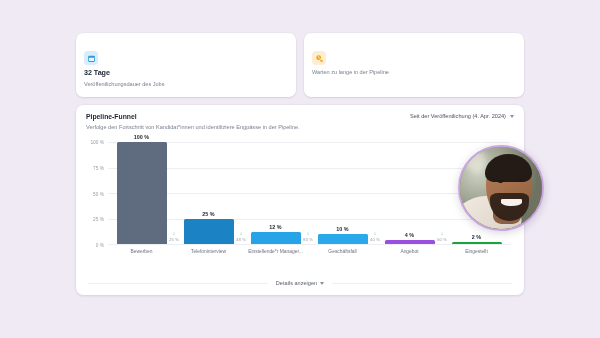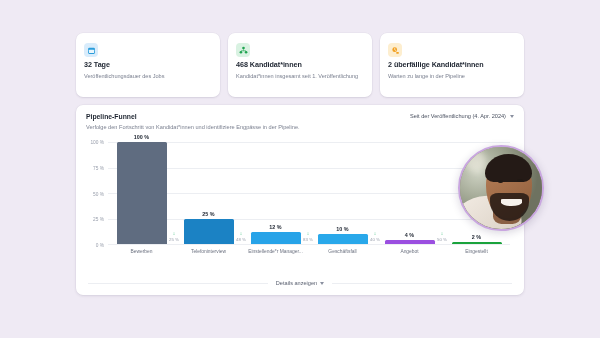--- a/index.html
+++ b/index.html
@@ -13,21 +13,21 @@
 
   
   .kpi-row {
     position: absolute; left: 76px; top: 33px;
     width: 448px; height: 64px;
     display: flex; gap: 8px;
   }
   .kpi-card {
     flex: 1 1 0; background: #ffffff; border-radius: 7px;
     box-shadow: 0 1px 2px rgba(30,20,60,.10), 0 0 0 .5px rgba(30,20,60,.04);
-    padding: 10px 8px 6px 8px;
+    padding: 18px 8px 6px 8px;
     display: flex; flex-direction: column; gap: 3px;
     overflow: hidden;
   }
   .kpi-ico {
     width: 14px; height: 14px; border-radius: 4px;
     display: flex; align-items: center; justify-content: center;
     flex: none;
   }
   .kpi-ico svg { display: block; }
   .kpi-ico.blue   { background: #d9ecfb; }
@@ -176,40 +176,27 @@
         <div class="kpi-ico blue">
           <svg width="9" height="9" viewBox="0 0 16 16">
             <rect x="2" y="3" width="12" height="11" rx="2" fill="#2a9ddb"></rect>
             <rect x="3.5" y="6.5" width="9" height="6" rx="1" fill="#eaf6fd"></rect>
           </svg>
         </div>
         <div class="kpi-value">32 Tage</div>
         <div class="kpi-sub">Veröffentlichungsdauer des Jobs</div>
       </div>
       <div class="kpi-card">
-        <div class="kpi-ico green">
-          <svg width="9" height="9" viewBox="0 0 16 16">
-            <circle cx="8" cy="3.6" r="2.3" fill="#1ea34f"></circle>
-            <circle cx="3.4" cy="11" r="2.3" fill="#1ea34f"></circle>
-            <circle cx="12.6" cy="11" r="2.3" fill="#1ea34f"></circle>
-            <path d="M8 6v2M3.6 8.6h8.8" stroke="#1ea34f" stroke-width="1.2"></path>
-          </svg>
-        </div>
-        <div class="kpi-value">468 Kandidat*innen</div>
-        <div class="kpi-sub">Kandidat*innen insgesamt seit 1. Veröffentlichung</div>
-      </div>
-      <div class="kpi-card">
         <div class="kpi-ico orange">
           <svg width="9" height="9" viewBox="0 0 16 16">
             <circle cx="6.6" cy="6.6" r="4.2" fill="#f2a020"></circle>
             <path d="M6.6 4.2v2.6l1.8 1" stroke="#fff" stroke-width="1.1" fill="none" stroke-linecap="round"></path>
             <path d="M9.5 10.5h4.2v3.2H9.5z" fill="#f2a020"></path>
           </svg>
         </div>
-        <div class="kpi-value">2 überfällige Kandidat*innen</div>
         <div class="kpi-sub">Warten zu lange in der Pipeline</div>
       </div>
     </div>
 
   <div class="panel">
     <div class="panel-head">
       <div>
         <div class="panel-title">Pipeline-Funnel</div>
         <div class="panel-desc">Verfolge den Fortschritt von Kandidat*innen und identifiziere Engpässe in der Pipeline.</div>
       </div>

